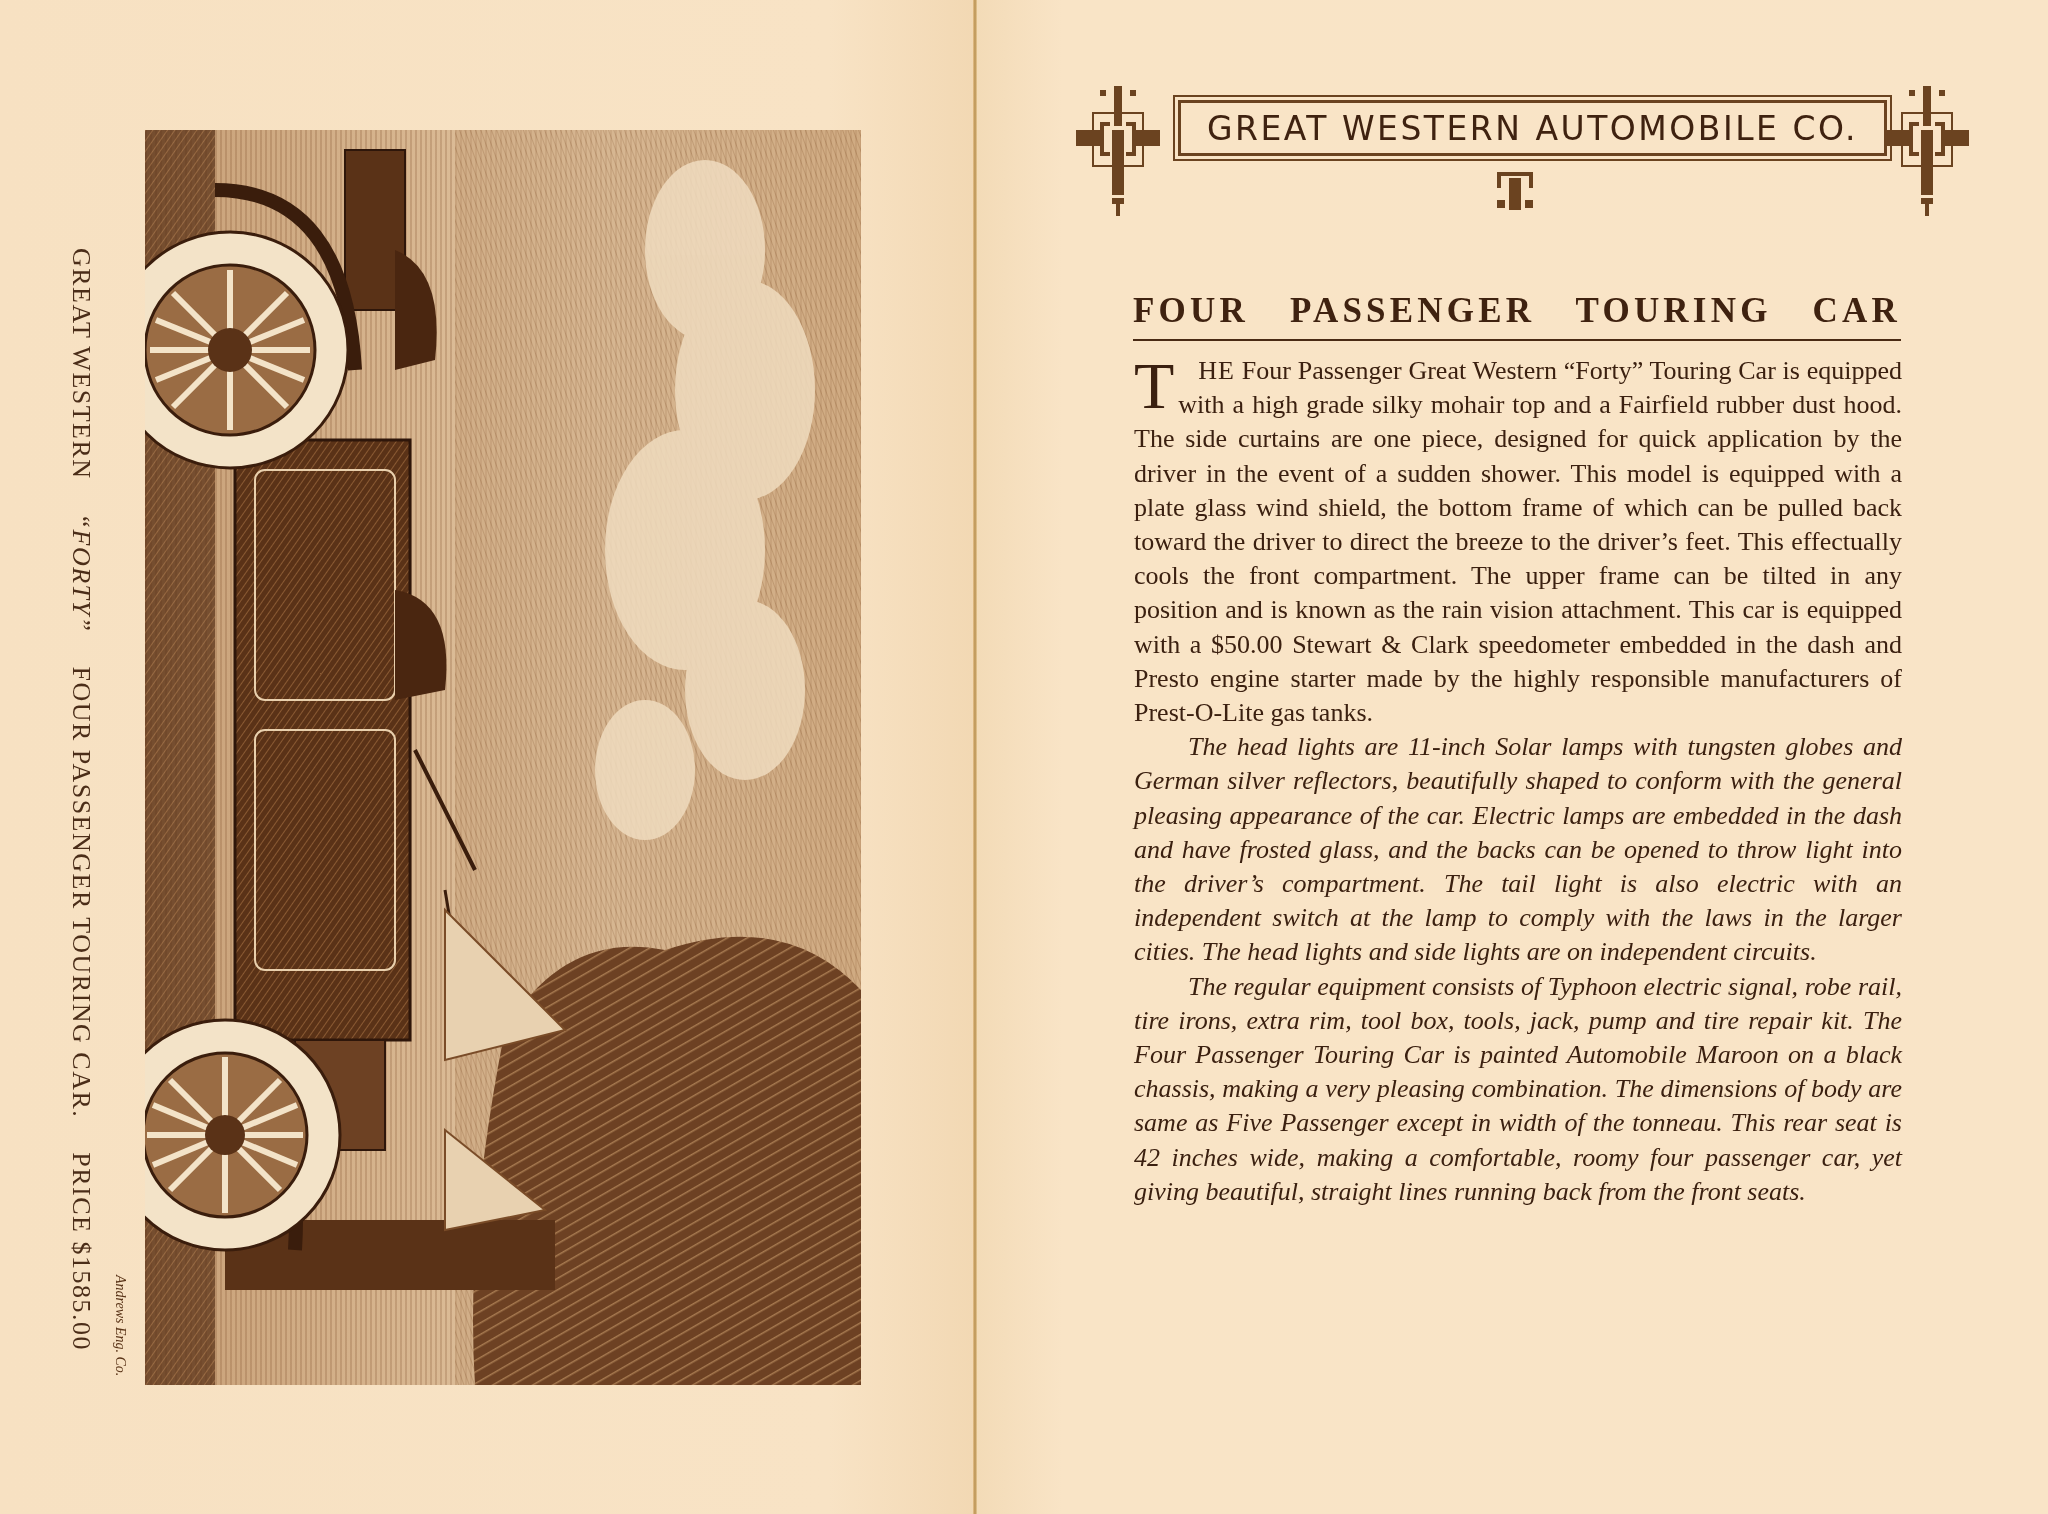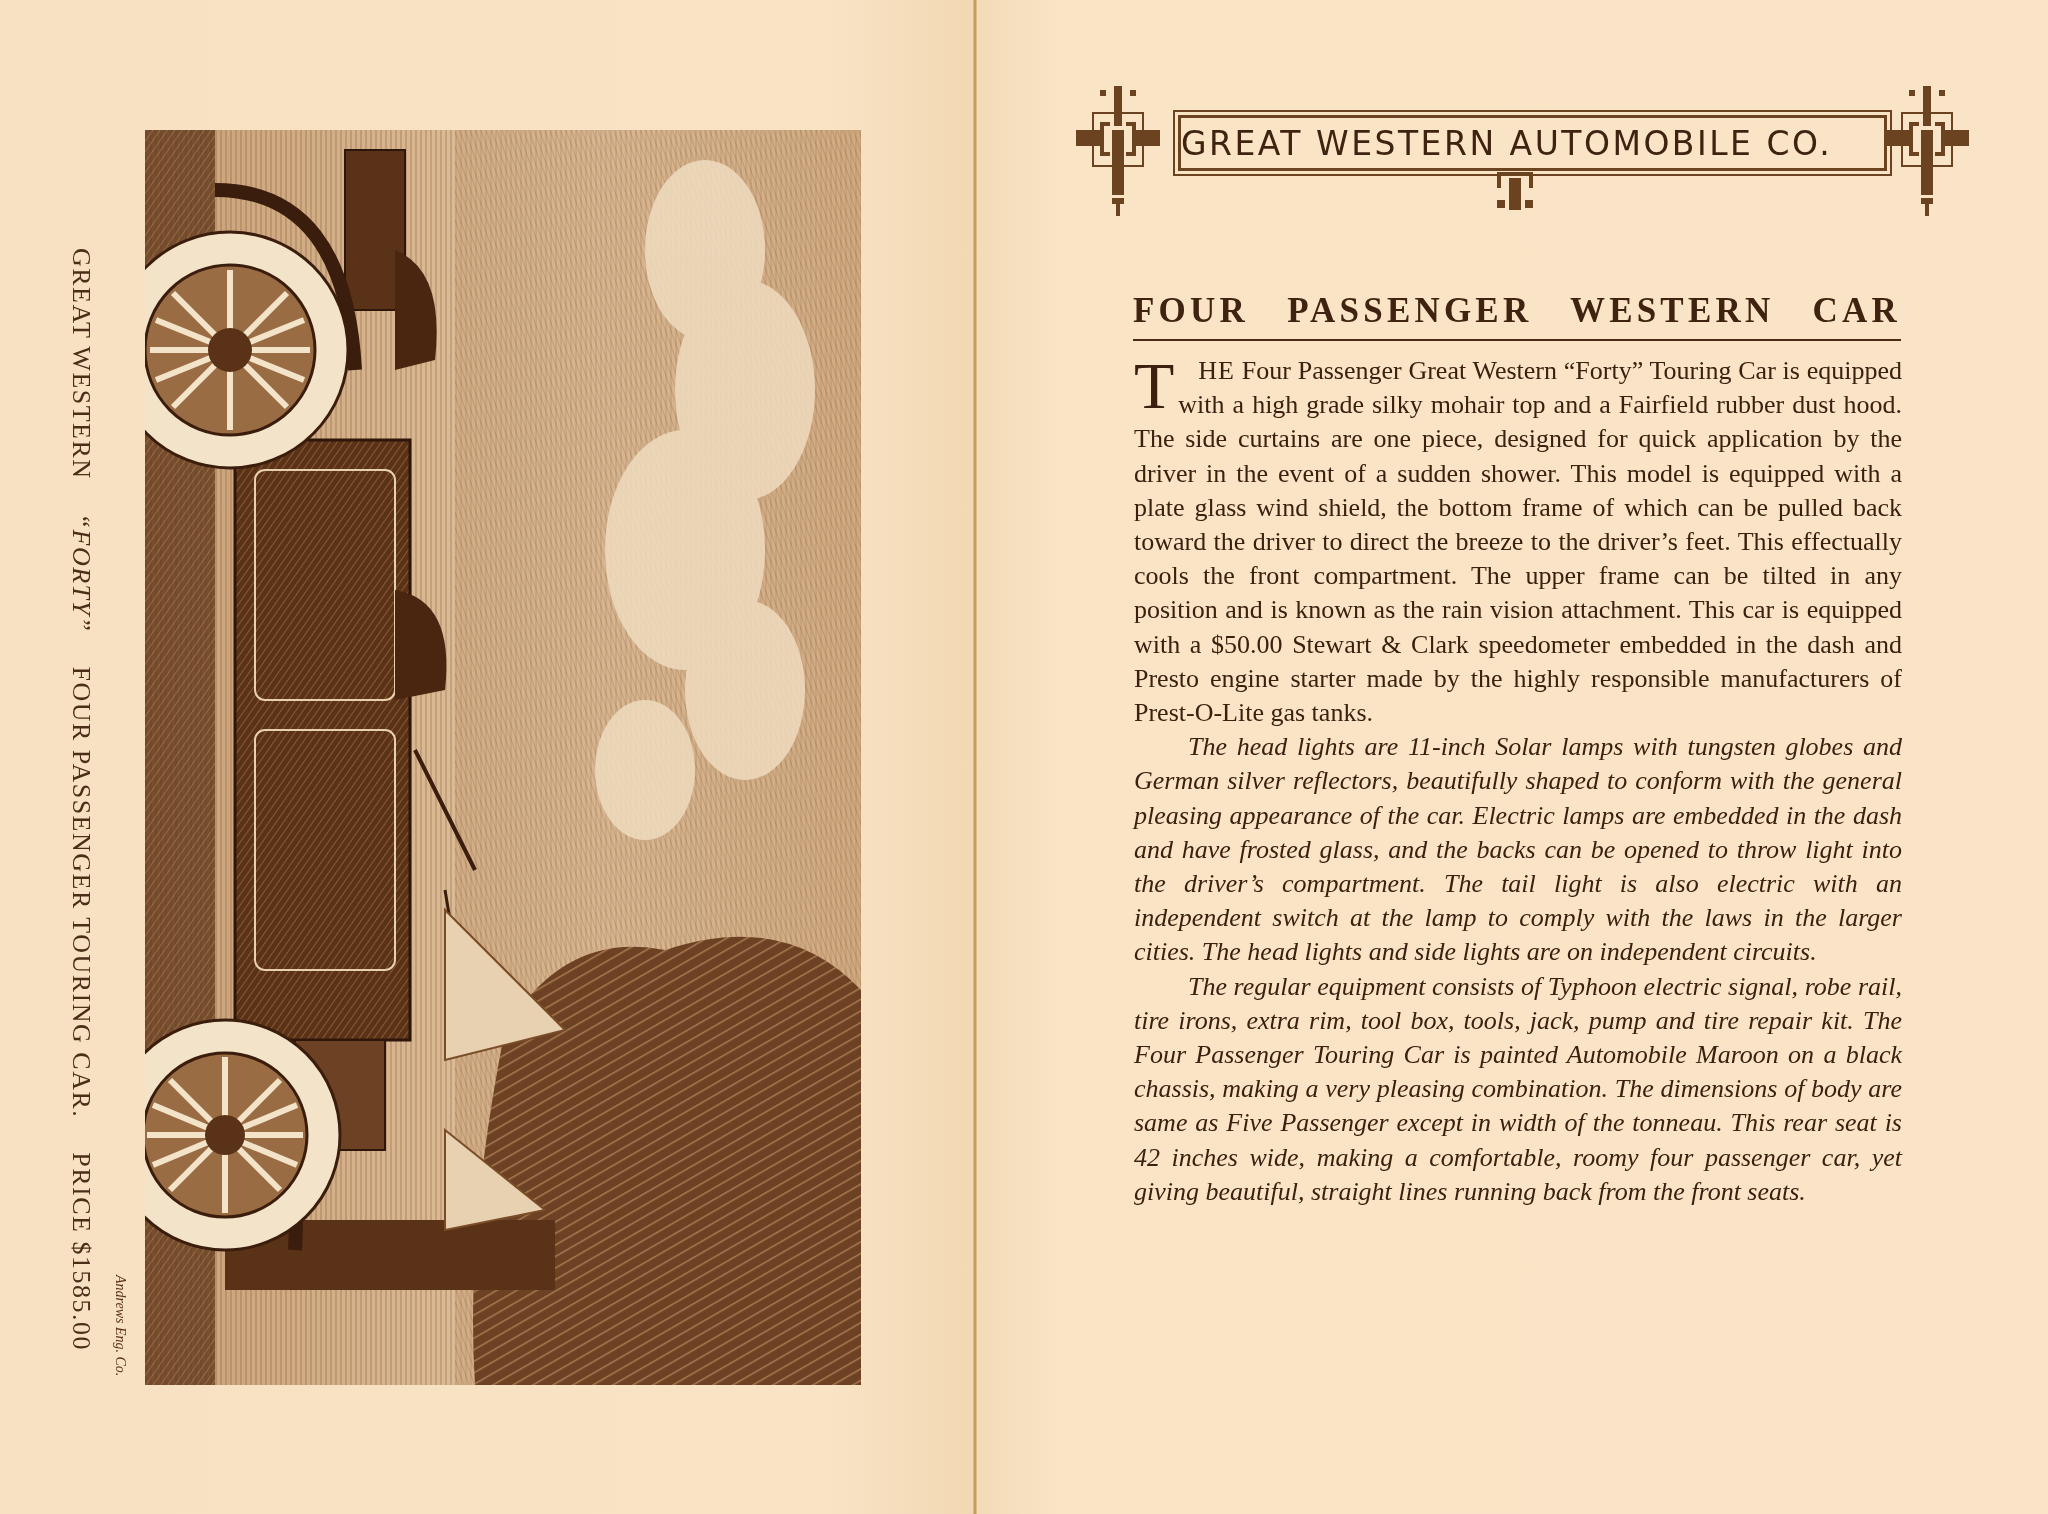--- a/index.html
+++ b/index.html
@@ -51,24 +51,24 @@
       position: absolute; left: 128px; top: 1275px;
       font-size: 14px; font-style: italic; color: #5a3418;
       transform: rotate(90deg); transform-origin: 0 0;
     }
 
     
     .header {
       position: absolute; left: 1070px; top: 80px; width: 905px; height: 140px;
     }
     .title-box {
-      position: absolute; left: 108px; top: 35px; width: 703px; height: 50px;
+      position: absolute; left: 108px; top: 20px; width: 703px; height: 50px;
       border: 3px solid #6b4320;
       outline: 2px solid #6b4320; outline-offset: 3px;
-      display: flex; align-items: center; 
+      display: flex; align-items: center; justify-content: center;
     }
     .company-name {
       font-family: "DejaVu Sans", "Liberation Sans", sans-serif;
       font-size: 33px; letter-spacing: 2.5px; color: #3f2210;
       font-weight: normal;
     }
     .ornament { position: absolute; }
     .orn-left { left: 0; top: 0; }
     .orn-right { right: 0; top: 0; }
     .orn-center { left: 425px; top: 90px; }
@@ -254,21 +254,21 @@
           <rect x="56" y="72" width="10" height="4"></rect>
         <rect x="6" y="50" width="26" height="16"></rect>
           <rect x="64" y="50" width="26" height="16"></rect>
         <rect x="42" y="50" width="12" height="65"></rect>
         <rect x="42" y="118" width="12" height="6"></rect>
           <rect x="46" y="124" width="4" height="12"></rect>
       </g>
     </svg>
   </div>
 
-  <h1 class="section-title">FOUR PASSENGER WESTERN CAR</h1>
+  <h1 class="section-title">FOUR PASSENGER TOURING CAR</h1>
 
   <div class="body-text">
     <p>
       <span class="dropcap">T</span><span class="smallcaps-lead">HE</span><span> Four Passenger Great Western “Forty” Touring Car is equipped with a high grade silky mohair top and a Fairfield rubber dust hood.  The side curtains are one piece, designed for quick application by the driver in the event of a sudden shower.  This model is equipped with a plate glass wind shield, the bottom frame of which can be pulled back toward the driver to direct the breeze to the driver’s feet.  This effectually cools the front compartment.  The upper frame can be tilted in any position and is known as the rain vision attachment.  This car is equipped with a $50.00 Stewart &amp; Clark speedometer embedded in the dash and Presto engine starter made by the highly responsible manufacturers of Prest-O-Lite gas tanks.</span>
     </p>
     <p class="indent">The head lights are 11-inch Solar lamps with tungsten globes and German silver reflectors, beautifully shaped to conform with the general pleasing appearance of the car.  Electric lamps are embedded in the dash and have frosted glass, and the backs can be opened to throw light into the driver’s compartment.  The tail light is also electric with an independent switch at the lamp to comply with the laws in the larger cities.  The head lights and side lights are on independent circuits.</p>
     <p class="indent">The regular equipment consists of Typhoon electric signal, robe rail, tire irons, extra rim, tool box, tools, jack, pump and tire repair kit.  The Four Passenger Touring Car is painted Automobile Maroon on a black chassis, making a very pleasing combination.  The dimensions of body are same as Five Passenger except in width of the tonneau.  This rear seat is 42 inches wide, making a comfortable, roomy four passenger car, yet giving beautiful, straight lines running back from the front seats.</p>
   </div>
 
 </div>

